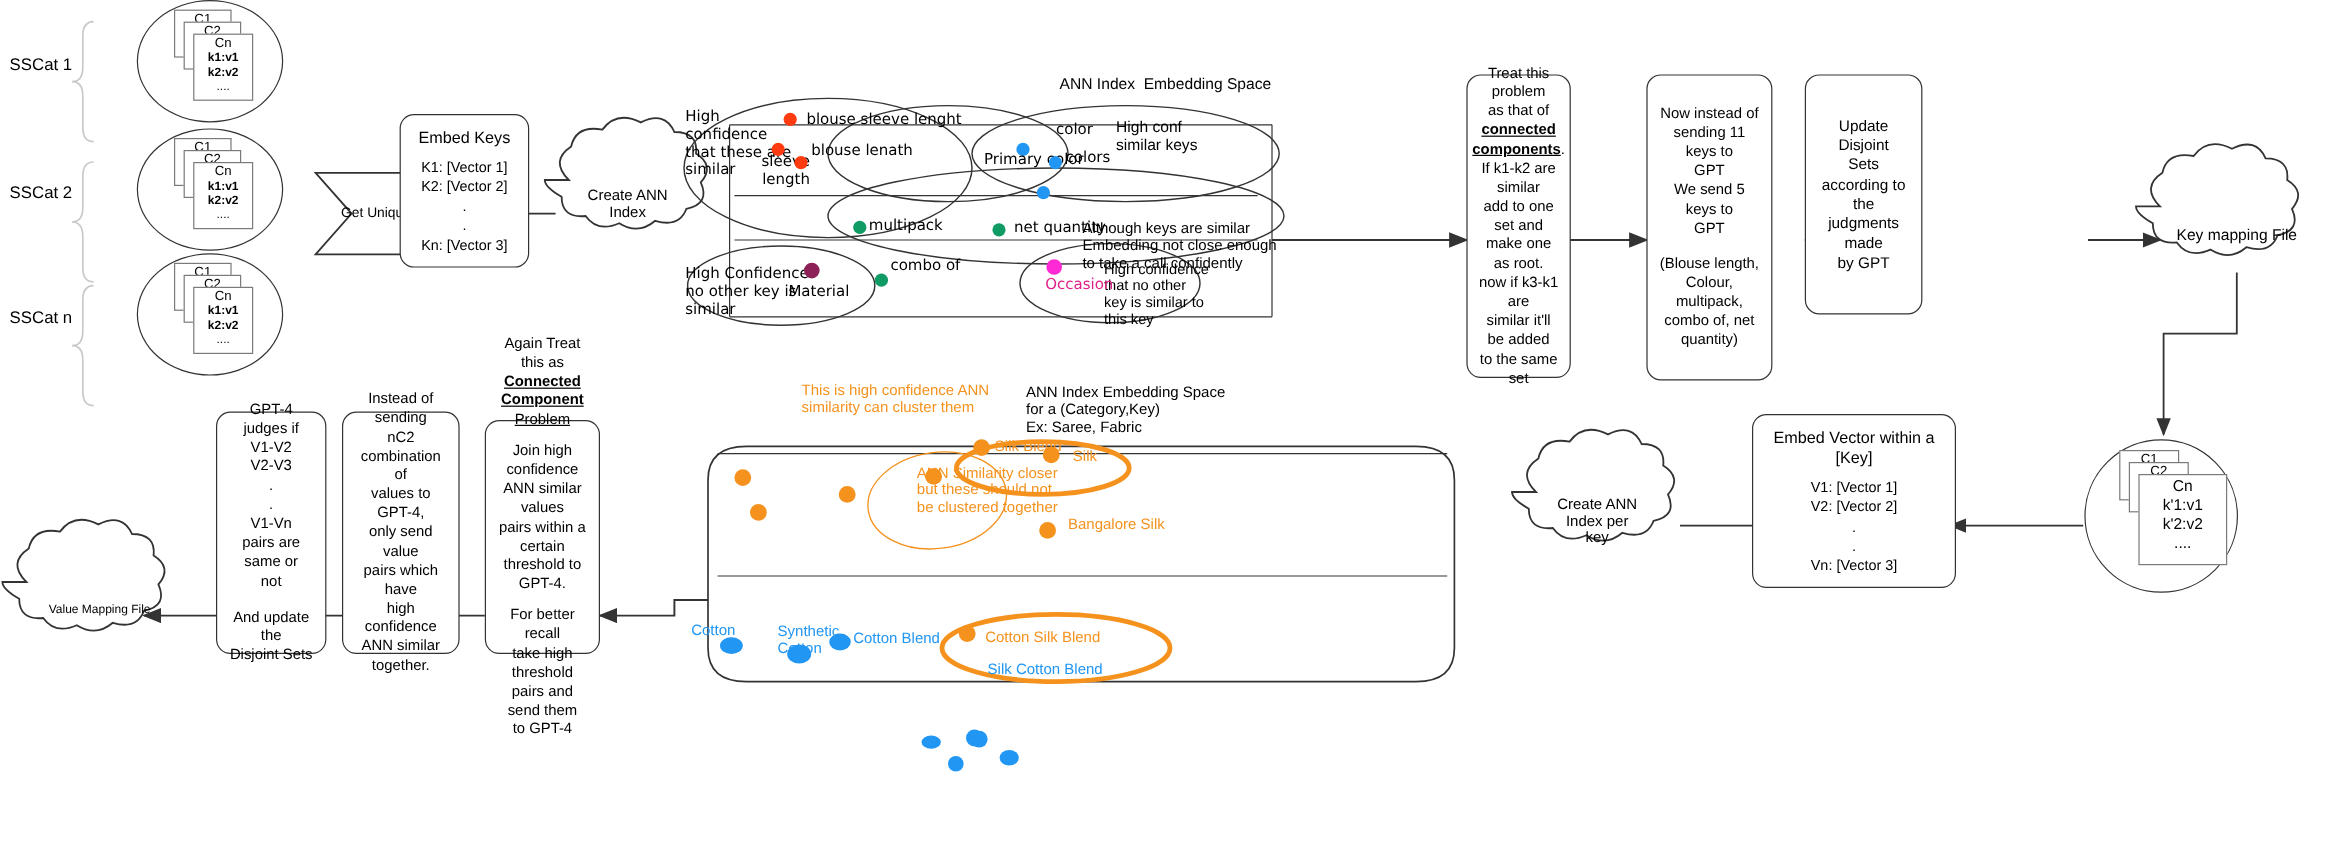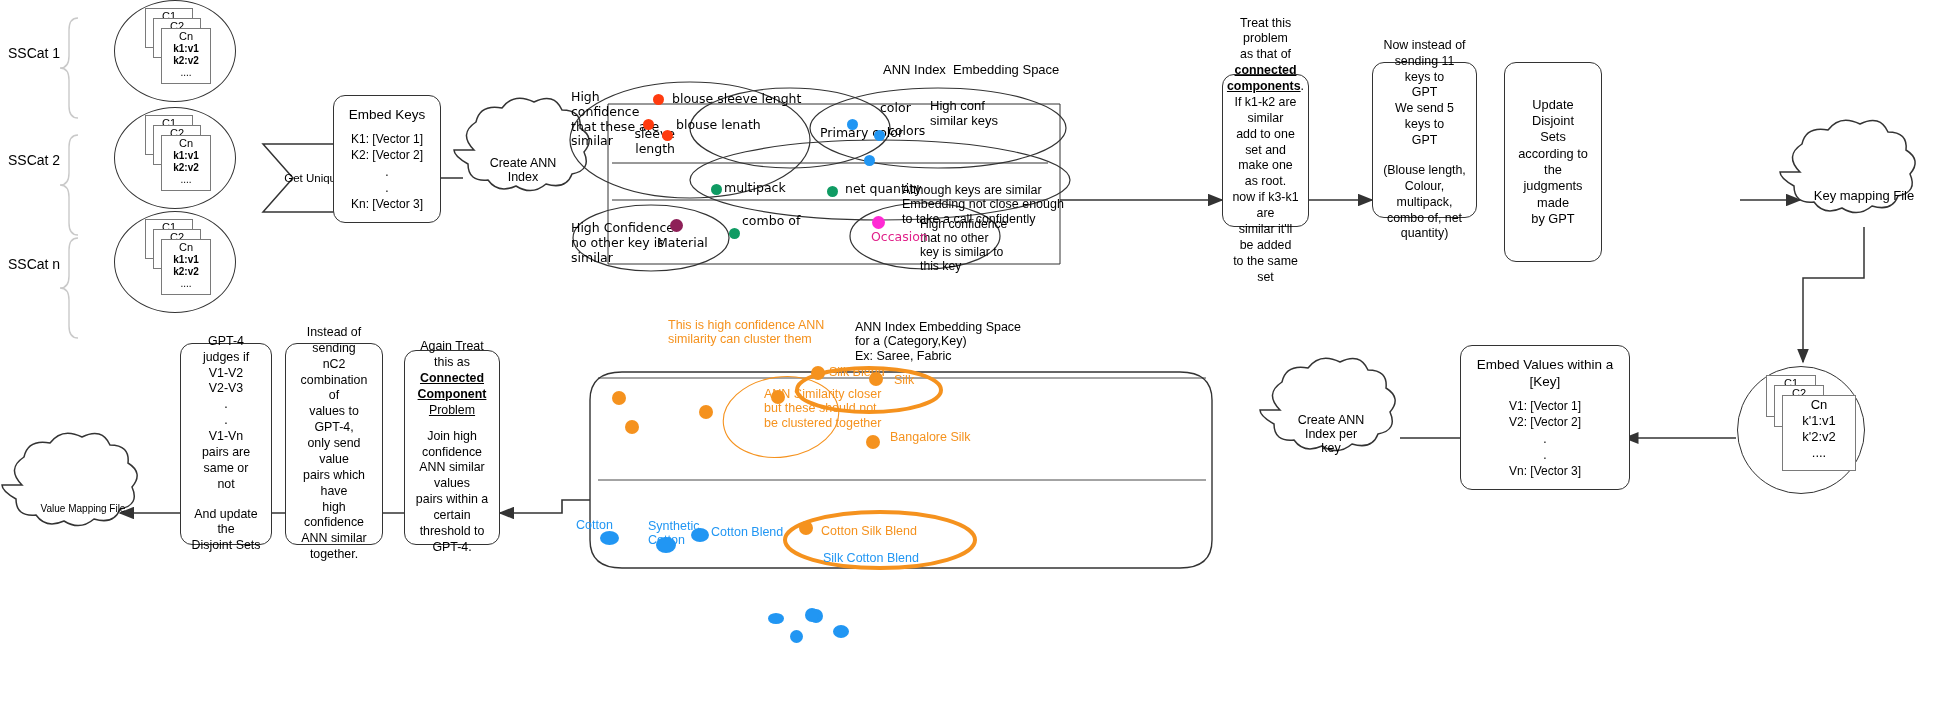--- a/index.html
+++ b/index.html
@@ -219,34 +219,34 @@
 
   <div class="dot" style="left:729px;top:228px;width:11px;height:11px;background:#0f9b63;"></div>
   <div class="lbl handw" style="left:742px;top:214px;">combo of</div>
 
   <div class="dot" style="left:670px;top:219px;width:13px;height:13px;background:#8e2058;"></div>
   <div class="lbl handw" style="left:657px;top:236px;">Material</div>
 
   <div class="dot" style="left:872px;top:216px;width:13px;height:13px;background:#ff2ad4;"></div>
   <div class="lbl handw magTxt" style="left:871px;top:230px;">Occasion</div>
 
-  <div class="abs proc" style="left:1222px;top:62px;width:87px;height:153px;flex-direction:column;font-size:12.4px;margin-top:12px;">
+  <div class="abs proc" style="left:1222px;top:62px;width:87px;height:253px;flex-direction:column;font-size:12.4px;">
     <div>Treat this problem</div>
     <div>as that of</div>
     <div style="text-decoration:underline;font-weight:700;">connected</div>
     <div><span style="text-decoration:underline;font-weight:700;">components</span><span>.</span></div>
     <div style="white-space:pre-line;">If k1-k2 are similar
 add to one set and
 make one as root.
 now if k3-k1 are
 similar it'll be added
 to the same set</div>
   </div>
 
-  <div class="abs proc" style="left:1372px;top:62px;width:105px;height:156px;flex-direction:column;font-size:12.4px;">
+  <div class="abs proc" style="left:1372px;top:62px;width:105px;height:255px;flex-direction:column;font-size:12.4px;">
     <div style="white-space:pre-line;">Now instead of
 sending 11 keys to
 GPT
 We send 5 keys to
 GPT</div>
     <div style="white-space:pre-line;margin-top:14px;">(Blouse length,
 Colour, multipack,
 combo of, net
 quantity)</div>
   </div>
@@ -271,21 +271,21 @@
     <span class="cn">C2</span>
   </div>
   <div class="abs card" style="left:1782px;top:395px;width:74px;height:76px;font-size:13px;">
     <span class="cn">Cn</span>
     <span class="cn">k'1:v1</span>
     <span class="cn">k'2:v2</span>
     <span class="cn">....</span>
   </div>
 
   <div class="abs proc" style="left:1460px;top:345px;width:170px;height:145px;flex-direction:column;">
-    <div style="margin-bottom:8px;">Embed Values within a [Key]</div>
+    <div style="margin-bottom:8px;">Embed Vector within a [Key]</div>
     <div class="kv">V1: [Vector 1]</div>
     <div class="kv">V2: [Vector 2]</div>
     <div class="kv">.</div>
     <div class="kv">.</div>
     <div class="kv">Vn: [Vector 3]</div>
   </div>
 
   <div class="abs ctr" style="left:1272px;top:404px;width:118px;height:60px;font-size:12.5px;white-space:pre-line;">
     <span>Create ANN
 Index per
@@ -337,20 +337,24 @@
 
   <div class="abs proc" style="left:404px;top:350px;width:96px;height:195px;flex-direction:column;font-size:12.4px;">
     <div>Again Treat this as</div>
     <div style="text-decoration:underline;font-weight:700;">Connected</div>
     <div style="text-decoration:underline;font-weight:700;">Component</div>
     <div style="text-decoration:underline;font-weight:400;">Problem</div>
     <div style="white-space:pre-line;margin-top:10px;">Join high confidence
 ANN similar values
 pairs within a certain
 threshold to GPT-4.</div>
+    <div style="white-space:pre-line;margin-top:10px;">For better recall
+take high threshold
+pairs and send them
+to GPT-4</div>
   </div>
 
   <div class="abs proc" style="left:285px;top:343px;width:98px;height:202px;white-space:pre-line;font-size:12.4px;">
     <span>Instead of sending
 nC2 combination of
 values to GPT-4,
 only send value
 pairs which have
 high confidence
 ANN similar

